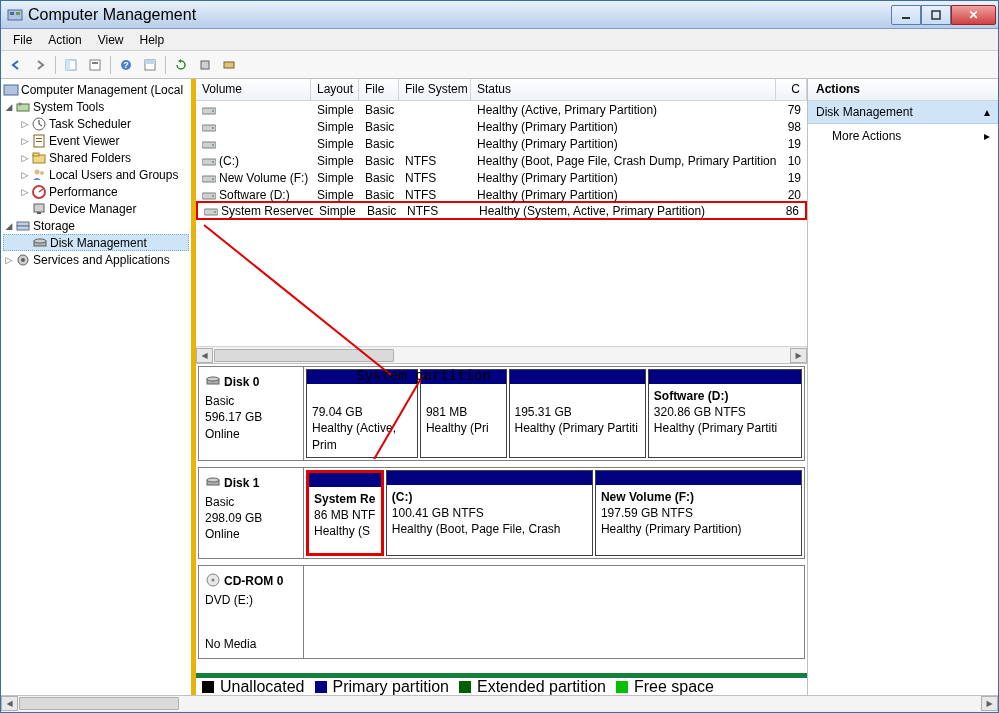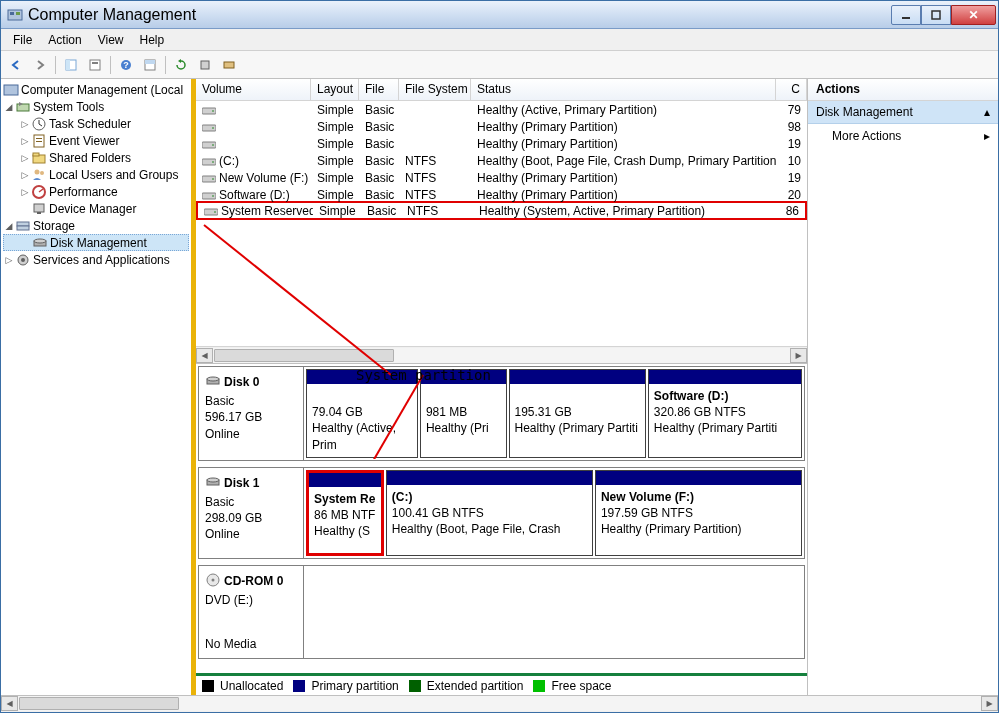--- a/index.html
+++ b/index.html
@@ -54,21 +54,21 @@
 .disk-info { width: 105px; border-right: 1px solid #808080; padding: 6px; font-size: 12px; line-height: 1.35; }
 .disk-info .dname { font-weight: bold; }
 .disk-info .dicon { display: inline-block; margin-right: 3px; vertical-align: middle; }
 .disk-parts { flex: 1; display: flex; padding: 2px; gap: 2px; }
 .part { flex: 1; border: 1px solid #404040; display: flex; flex-direction: column; overflow: hidden; font-size: 12px; }
 .part-bar { height: 14px; background: #000080; }
 .part-body { padding: 4px 5px; line-height: 1.35; flex: 1; }
 .part-body .pname { font-weight: bold; }
 .part.highlight-red { border: 3px solid #e00000; }
 
-.legend { height: 22px; border-top: 3px solid #15803d; display: flex; align-items: center; padding: 0 6px; gap: 4px; font-size: 12px; background: #fff; }
+.legend { height: 22px; border-top: 5px solid #15803d; display: flex; align-items: center; padding: 0 6px; gap: 4px; font-size: 16px; background: #fff; }
 .legend-box { width: 12px; height: 12px; display: inline-block; margin-right: 2px; vertical-align: middle; }
 
 .actions-panel { width: 190px; background: #fff; display: flex; flex-direction: column; }
 .actions-header { height: 22px; background: linear-gradient(#fff,#eef3f9); border-bottom: 1px solid #d4d4d4; padding: 3px 8px; font-weight: bold; }
 .actions-sub { background: #cfe4f7; padding: 4px 8px; border-bottom: 1px solid #b4d0ea; display:flex; justify-content:space-between; align-items:center; cursor:pointer; }
 .actions-item { padding: 5px 8px 5px 24px; cursor: pointer; display:flex; justify-content:space-between; align-items:center; }
 
 .bottom-scroll { height: 17px; background: #f0f0f0; border-top: 1px solid #c0c0c0; display:flex; }
 
 .annotation-line { position: absolute; pointer-events: none; }

